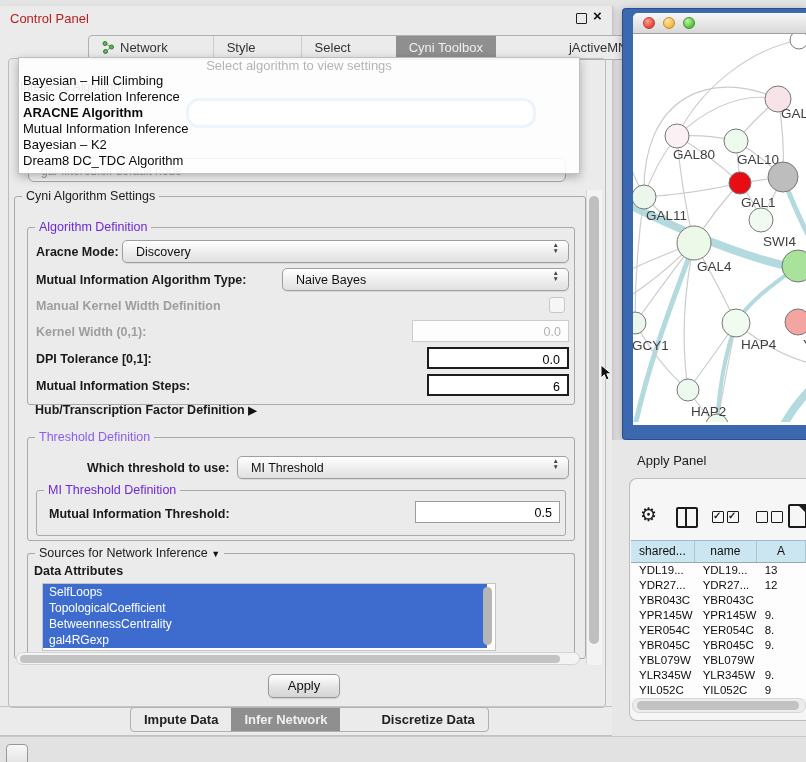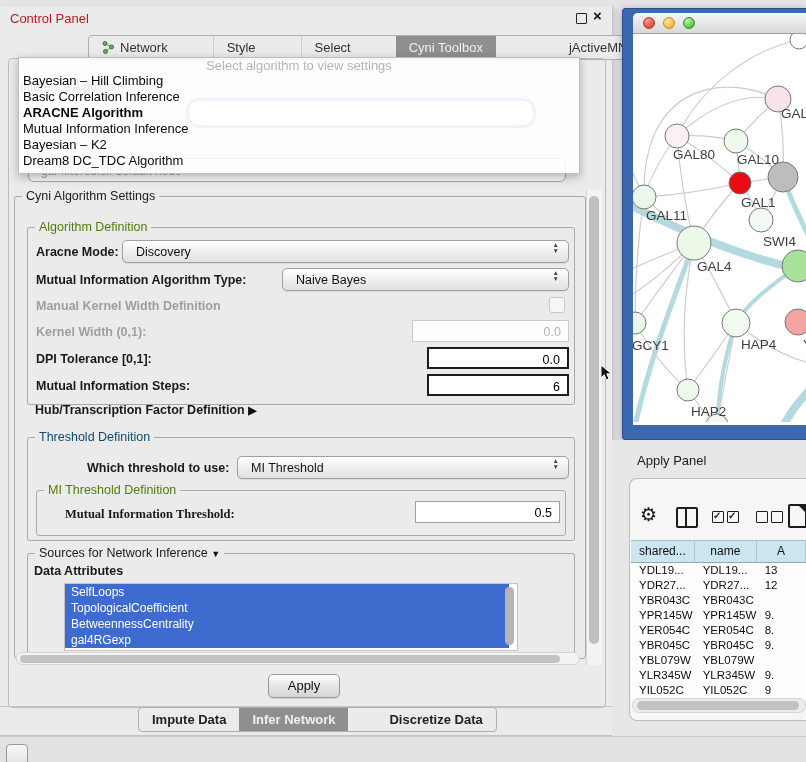--- a/index.html
+++ b/index.html
@@ -13,21 +13,21 @@
   .cp-float{position:absolute;left:576px;top:7px;width:9px;height:9px;border:1.5px solid #222;border-radius:1px;}
   .cp-close{position:absolute;left:593px;top:1px;font-size:15px;font-weight:bold;color:#111;}
 
   .tabstrip{position:absolute;display:flex;align-items:stretch;height:23px;
       border:1px solid #b0b0b0;border-radius:4px;background:#ebebeb;overflow:hidden;font-size:13px;color:#333;}
   .tab{display:flex;align-items:center;gap:5px;padding:0 13px;white-space:nowrap;border-left:1px solid #cdcdcd;cursor:default;}
   .tab:first-child{border-left:none;}
   .tab.sel{background:#8f8f8f;color:#efefef;border-left:none;}
   .tab.sel + .tab{border-left:none;padding-left:41px;}
   .top-tabs{left:88px;top:29px;gap:32px;}
-  .bottom-tabs{left:138px;top:701px;font-weight:bold;}
+  .bottom-tabs{left:130px;top:701px;font-weight:bold;}
   .bottom-tabs .tab{font-weight:bold;color:#222;}
   .bottom-tabs .tab.sel{color:#f0f0f0;}
 
   .content-border{position:absolute;left:8px;top:52px;width:596px;height:648px;border:1px solid #bcbcbc;border-radius:4px;}
   .cp-divider{position:absolute;left:0;top:700px;width:612px;height:1px;background:#c4c4c4;}
 
   
   .ghost-label{position:absolute;left:20px;top:74px;font-size:12px;color:#444;}
   .ghost-combo1{position:absolute;left:186px;top:92px;width:344px;height:24px;border:3px solid #7aa9e8;border-radius:13px;background:#fff;}
   .ghost-combo2{position:absolute;left:28px;top:152px;width:538px;height:24px;border:1px solid #a6a6a6;border-radius:6px;background:#f7f7f7;
@@ -37,22 +37,22 @@
   .dd{position:absolute;left:18px;top:51px;width:560px;height:115px;background:rgba(255,255,255,0.87);
       border:1px solid rgba(140,140,140,.55);box-shadow:0 3px 9px rgba(0,0,0,.28);z-index:40;}
   .dd-prompt{position:absolute;left:0;top:0;width:100%;text-align:center;font-size:13px;color:#b4b4b4;line-height:15px;}
   .dd-item{position:absolute;left:4px;height:16px;line-height:16px;font-size:13px;color:#0a0a0a;white-space:nowrap;}
   .dd-item.sel{font-weight:bold;}
 
   
   .grp{position:absolute;border:1px solid #a9a9a9;border-radius:3px;}
   .grp>.legend{position:absolute;top:-8px;left:7px;background:#ebebeb;padding:0 4px;font-size:12.5px;white-space:nowrap;}
   .lg-black{color:#1b1b1b;}
-  .lg-blue{color:#4d7c0f;}
-  .lg-green{color:#0c4a6e;}
+  .lg-blue{color:#6d28d9;}
+  .lg-green{color:#8b5cf6;}
 
   .lbl{position:absolute;font-size:12.5px;font-weight:bold;color:#1a1a1a;white-space:nowrap;}
   .lbl.dis{color:#9e9e9e;}
 
   .combo{position:absolute;height:23px;border:1px solid #9f9f9f;border-radius:5px;
       background:linear-gradient(#ffffff,#ececec 60%,#e0e0e0);box-shadow:0 1px 1px rgba(0,0,0,.08);
       font-size:12.5px;color:#111;line-height:23px;padding-left:13px;box-sizing:border-box;}
   .stepper{position:absolute;right:9px;top:1px;font-size:6.5px;line-height:5px;color:#444;text-align:center;}
   .stepper div{height:5.5px;}
 
@@ -223,32 +223,32 @@
         <div class="combo" style="left:209px;top:18px;width:332px;">
           <span>MI Threshold</span>
           <span class="stepper">
               <div>▲</div>
               <div>▼</div>
             </span>
         </div>
 
         <div class="grp" style="left:8px;top:52px;width:528px;height:44px;">
           <span class="legend lg-blue">MI Threshold Definition</span>
-          <span class="lbl" style="left:28px;top:16px;font-family:Liberation Serif, serif;">Mutual Information Threshold:</span>
+          <span class="lbl" style="left:12px;top:16px;">Mutual Information Threshold:</span>
           <div class="inp soft" style="left:378px;top:10px;width:145px;">0.5</div>
         </div>
       </div>
 
       <div class="grp" style="left:12px;top:356px;width:546px;height:104px;border-bottom:none;border-bottom-left-radius:0;border-bottom-right-radius:0;">
         <span class="legend lg-black">
           <span>Sources for Network Inference</span>
           <span class="arrow-glyph" style="font-size:9px;">▼</span>
         </span>
         <span class="lbl" style="left:6px;top:10px;">Data Attributes</span>
-        <div class="attr-list" style="left:14px;top:29px;width:452px;height:66px;overflow:hidden;margin-left:22px;">
+        <div class="attr-list" style="left:14px;top:29px;width:452px;height:66px;overflow:hidden;">
           <div id="attr-items">
               <div class="attr-item" style="background: rgb(61, 108, 206); width: 438px;">SelfLoops</div>
               <div class="attr-item" style="background: rgb(61, 108, 206); width: 438px;">TopologicalCoefficient</div>
               <div class="attr-item" style="background: rgb(61, 108, 206); width: 438px;">BetweennessCentrality</div>
               <div class="attr-item" style="background: rgb(61, 108, 206); width: 438px;">gal4RGexp</div>
             </div>
           <div class="list-vsb" style="left:440px;top:3px;height:58px;"></div>
         </div>
       </div>
     </div>

